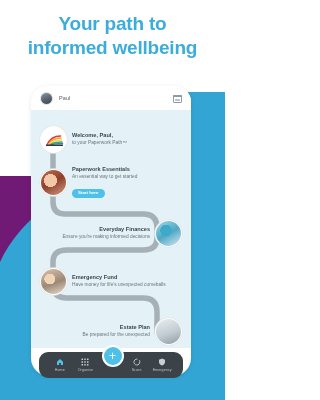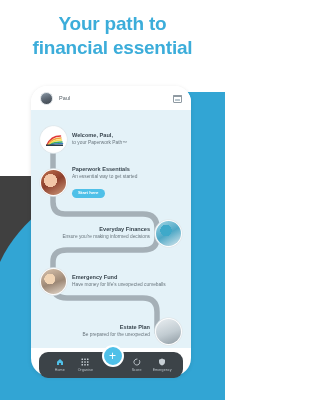--- a/index.html
+++ b/index.html
@@ -5,21 +5,21 @@
   * { box-sizing: border-box; margin: 0; padding: 0; }
   html, body {
     width: 225px; height: 400px;
     overflow: hidden;
     font-family: "Liberation Sans", sans-serif;
     background: #ffffff;
   }
   #root {
     position: relative;
     width: 225px; height: 400px;
-    background: #404040;
+    background: #701a75;
     overflow: hidden;
   }
 
   
   .bg-blue-bottom {
     position: absolute;
     left: -10px; top: 150px;
     width: 245px; height: 260px;
     background: #32a5d4;
     border-top-left-radius: 100% 60%;
@@ -246,21 +246,21 @@
 <body>
 
 <div id="root">
 
   <div class="bg-blue-bottom"></div>
   <div class="bg-white-cut"></div>
   <div class="bg-blue-right"></div>
 
   <div class="headline">
     <span class="l1">Your path to</span>
-    <span class="l2">financial essential</span>
+    <span class="l2">informed wellbeing</span>
   </div>
 
   <div class="phone">
 
     <div class="phone-header">
       <div class="avatar"></div>
       <div class="user-name">Paul</div>
       <div class="cal-icon">
         <div class="body"></div>
           <div class="bar"></div>

